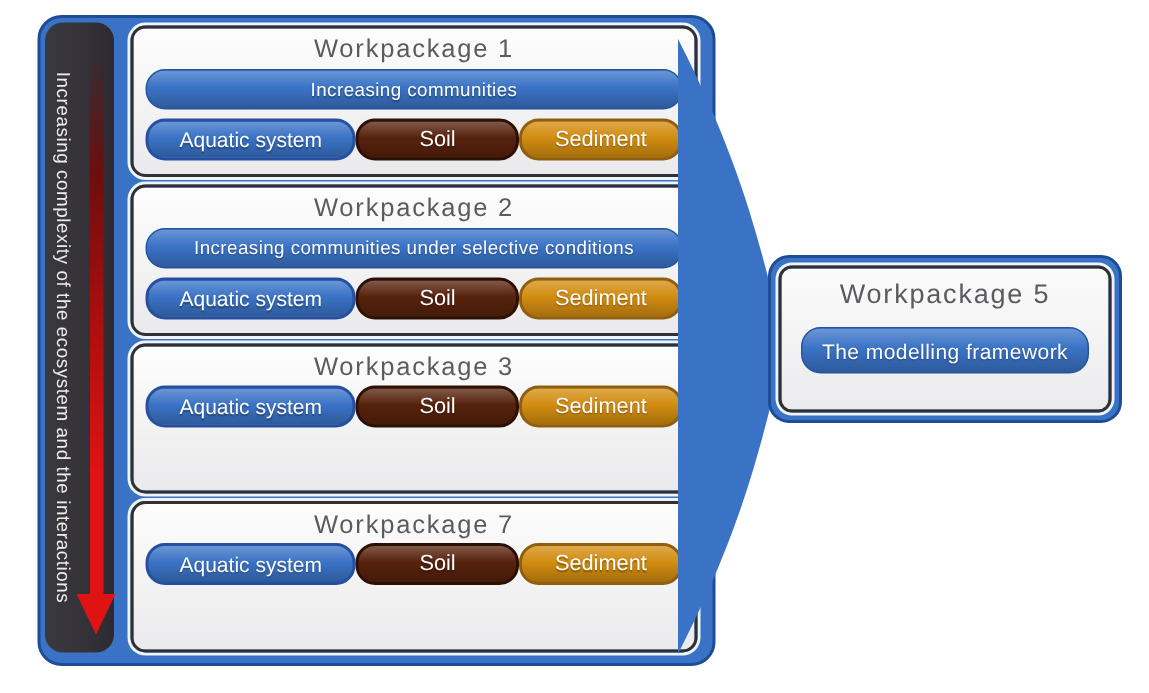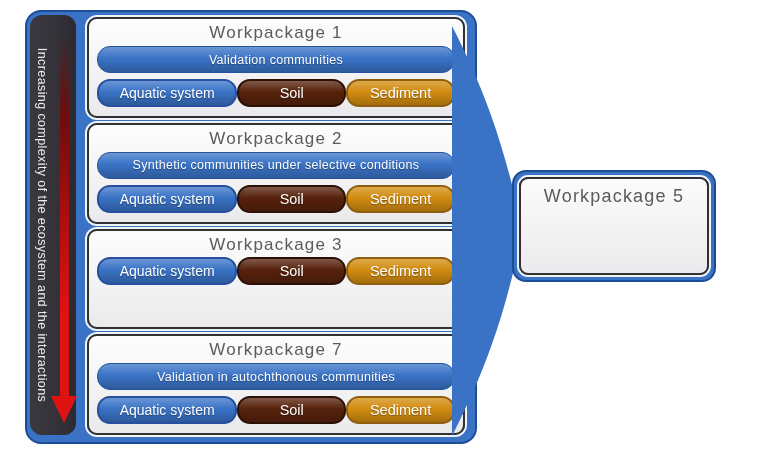--- a/index.html
+++ b/index.html
@@ -72,21 +72,21 @@
   .pill.aquatic { flex:1.3; background-color:var(--accent_blue); border:2px solid #274f9f; font-size:14px; }
   .pill.soil     { flex:1;   background-color:var(--soil_brown);  border:2px solid #2c1005; font-size:14.5px; }
   .pill.sediment { flex:1;   background-color:var(--sediment_orange); border:2px solid #8f5e0e; font-size:14.5px;text-align:center; }
 
   
   #funnel { position:absolute; left:0; top:0; }
   #funnel path { fill:var(--accent_blue); }
 
   
   .wp5 {
-    position:absolute; left:512px; top:170px; width:204px; height:112px;
+    position:absolute; left:512px; top:170px; width:236px; height:112px;
     background:var(--accent_blue);
     border:2px solid var(--deep_blue_border);
     border-radius:14px; box-sizing:border-box;
   }
   .wp5-inner {
     position:absolute; inset:5px;
     background:linear-gradient(to bottom, #fbfbfc, #ebebed);
     border:2px solid #313134; border-radius:9px;
     box-shadow:0 0 0 2px rgba(255,255,255,.92);
     display:flex; flex-direction:column; align-items:center; box-sizing:border-box;
@@ -111,63 +111,63 @@
     <div class="complexity-bar">
       <div class="complexity-label">Increasing complexity of the ecosystem and the interactions</div>
       <div class="arrow-shaft"></div>
       <div class="arrow-head"></div>
     </div>
 
     <div class="wp-col">
 
       <div class="wp-box">
         <div class="wp-title">Workpackage 1</div>
-        <div class="pill wp-desc">Validation communities</div>
+        <div class="pill wp-desc">Increasing communities</div>
         <div class="wp-row">
           <div class="pill aquatic">Aquatic system</div>
           <div class="pill soil">Soil</div>
           <div class="pill sediment">Sediment</div>
         </div>
       </div>
 
       <div class="wp-box">
         <div class="wp-title">Workpackage 2</div>
-        <div class="pill wp-desc">Synthetic communities under selective conditions</div>
+        <div class="pill wp-desc">Increasing communities under selective conditions</div>
         <div class="wp-row">
           <div class="pill aquatic">Aquatic system</div>
           <div class="pill soil">Soil</div>
           <div class="pill sediment">Sediment</div>
         </div>
       </div>
 
       <div class="wp-box">
         <div class="wp-title">Workpackage 3</div>
         <div class="wp-row">
           <div class="pill aquatic">Aquatic system</div>
           <div class="pill soil">Soil</div>
           <div class="pill sediment">Sediment</div>
         </div>
       </div>
 
       <div class="wp-box">
         <div class="wp-title">Workpackage 7</div>
-        <div class="pill wp-desc">Validation in autochthonous communities</div>
         <div class="wp-row">
           <div class="pill aquatic">Aquatic system</div>
           <div class="pill soil">Soil</div>
           <div class="pill sediment">Sediment</div>
         </div>
       </div>
 
     </div>
   </div>
 
   <svg id="funnel" width="766" height="462" viewBox="0 0 766 462">
     <path d="M452,26 C494,108 506,162 517,204 L517,258 C506,300 494,354 452,436 Z"></path>
   </svg>
 
   <div class="wp5">
     <div class="wp5-inner">
       <div class="wp5-title">Workpackage 5</div>
+      <div class="pill wp5-pill">The modelling framework</div>
     </div>
   </div>
 
 </div>
 
 </body></html>

